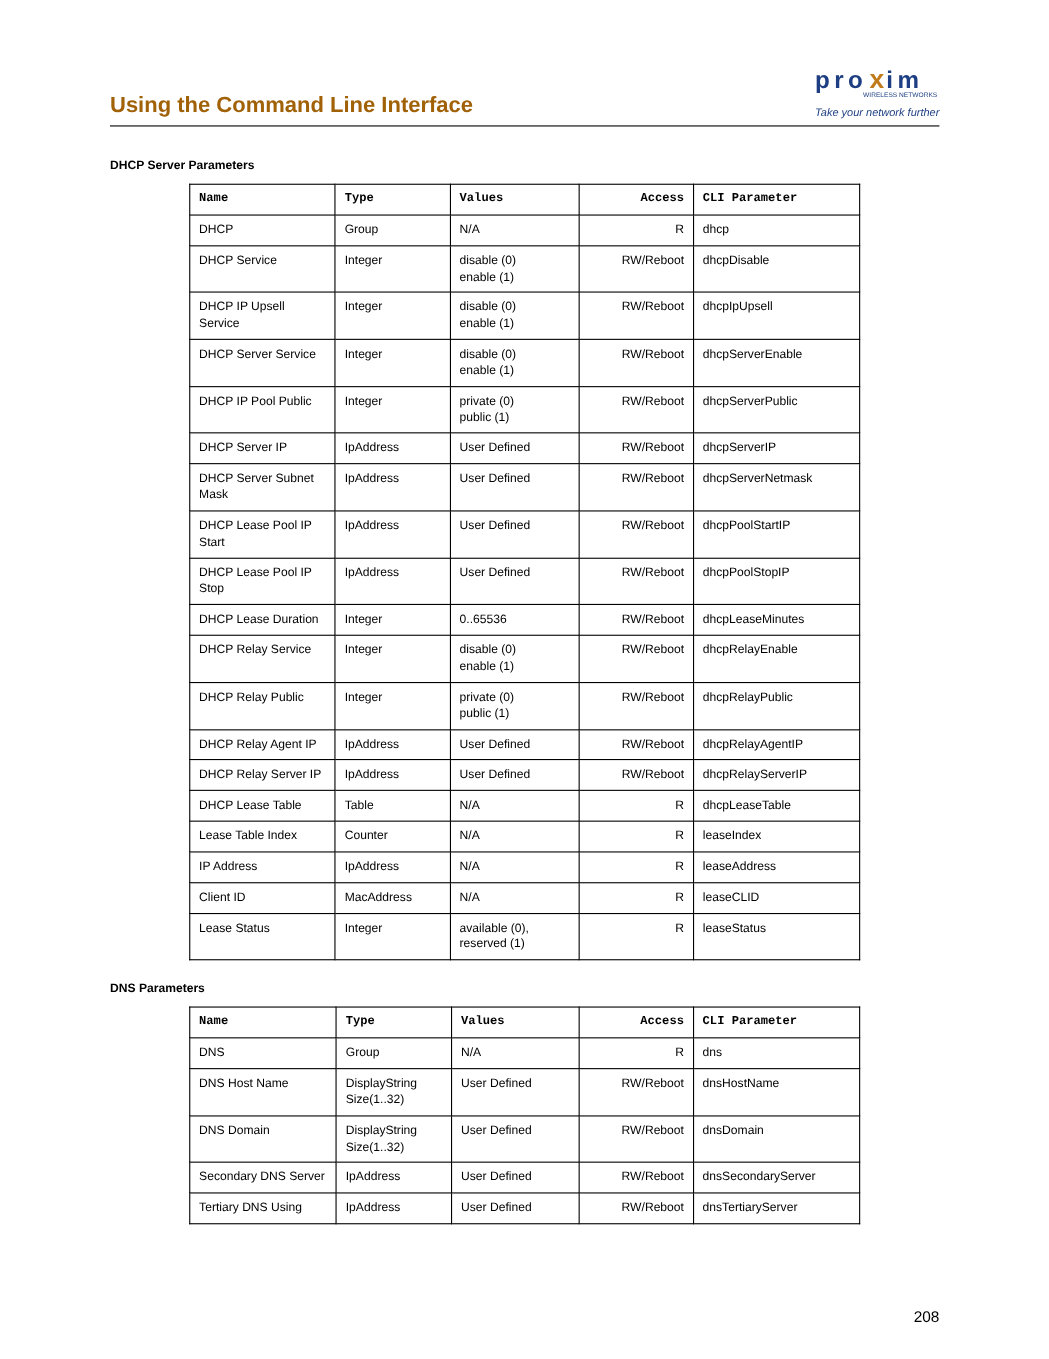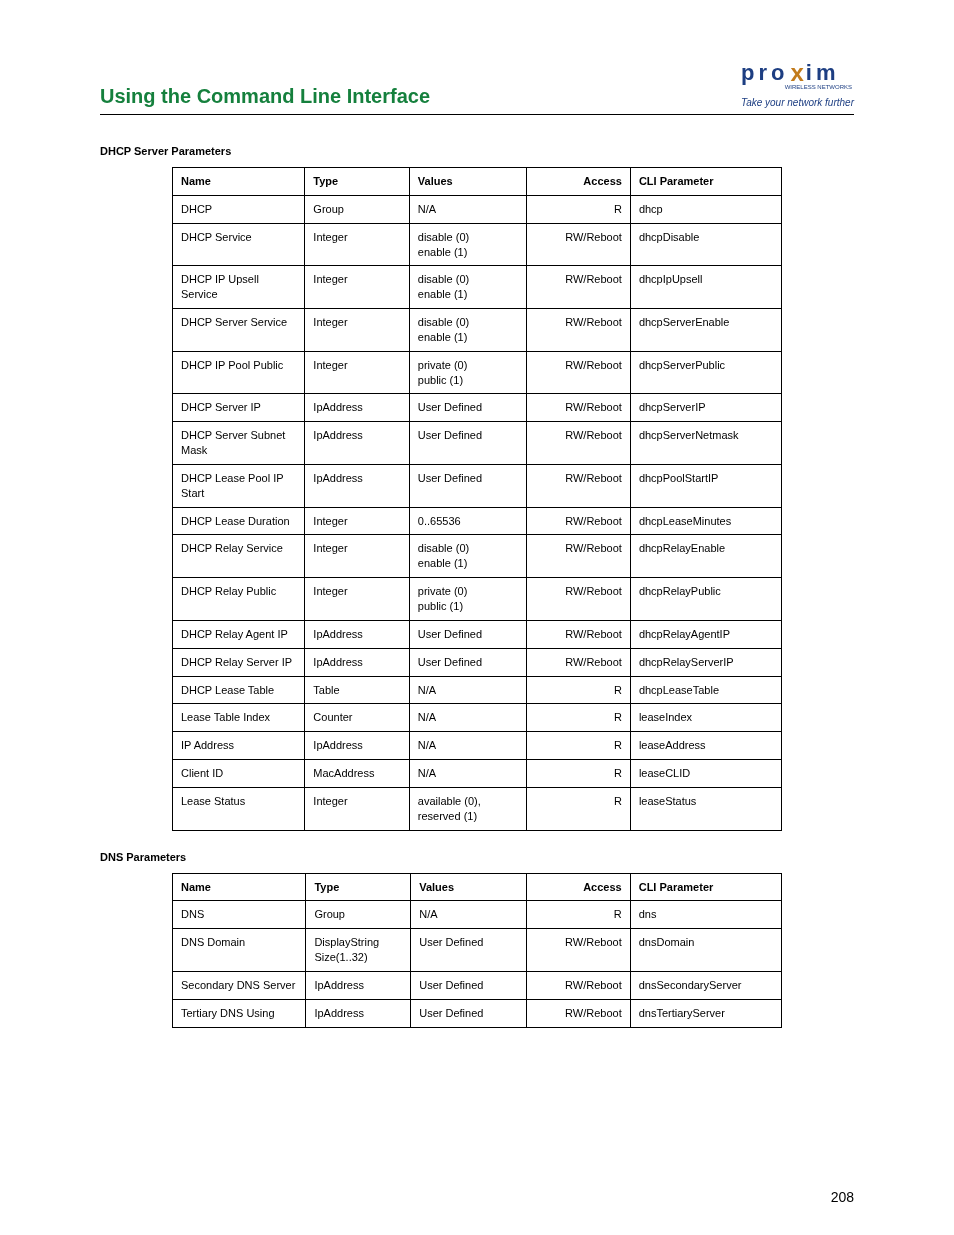--- a/index.html
+++ b/index.html
@@ -21,21 +21,21 @@
     justify-content: space-between;
     align-items: flex-end;
     border-bottom: 1px solid #000;
     padding-bottom: 6px;
     margin-bottom: 30px;
   }
   .chapter-title {
     font-family: Verdana, Arial, sans-serif;
     font-weight: bold;
     font-size: 20px;
-    color: #15803d;
+    color: #a16207;
   }
   .brand {
     text-align: right;
     line-height: 1.1;
   }
   .brand-logo {
     font-family: "Arial Black", Arial, sans-serif;
     font-weight: 900;
     font-size: 22px;
     letter-spacing: 4px;
@@ -80,20 +80,21 @@
   }
   table.param th, table.param td {
     border: 1px solid #000;
     padding: 6px 8px;
     text-align: left;
     vertical-align: top;
     line-height: 1.35;
   }
   table.param th {
     font-weight: bold;
+    font-family: Liberation Mono, monospace;
   }
   table.param th.c-access, table.param td.c-access {
     text-align: right;
   }
   .col-name   { width: 128px; }
   .col-type   { width: 92px; }
   .col-values { width: 110px; }
   .col-access { width: 92px; }
   .col-cli    { width: 140px; }
   .page-number {
@@ -184,20 +185,27 @@
             <td>dhcpServerNetmask</td>
           </tr>
           <tr>
             <td>DHCP Lease Pool IP Start</td>
             <td>IpAddress</td>
             <td>User Defined</td>
             <td class="c-access">RW/Reboot</td>
             <td>dhcpPoolStartIP</td>
           </tr>
           <tr>
+            <td>DHCP Lease Pool IP Stop</td>
+            <td>IpAddress</td>
+            <td>User Defined</td>
+            <td class="c-access">RW/Reboot</td>
+            <td>dhcpPoolStopIP</td>
+          </tr>
+          <tr>
             <td>DHCP Lease Duration</td>
             <td>Integer</td>
             <td>0..65536</td>
             <td class="c-access">RW/Reboot</td>
             <td>dhcpLeaseMinutes</td>
           </tr>
           <tr>
             <td>DHCP Relay Service</td>
             <td>Integer</td>
             <td>disable (0)<br>enable (1)</td>
@@ -275,20 +283,27 @@
         </thead>
         <tbody>
           <tr>
             <td>DNS</td>
             <td>Group</td>
             <td>N/A</td>
             <td class="c-access">R</td>
             <td>dns</td>
           </tr>
           <tr>
+            <td>DNS Host Name</td>
+            <td>DisplayString<br>Size(1..32)</td>
+            <td>User Defined</td>
+            <td class="c-access">RW/Reboot</td>
+            <td>dnsHostName</td>
+          </tr>
+          <tr>
             <td>DNS Domain</td>
             <td>DisplayString<br>Size(1..32)</td>
             <td>User Defined</td>
             <td class="c-access">RW/Reboot</td>
             <td>dnsDomain</td>
           </tr>
           <tr>
             <td>Secondary DNS Server</td>
             <td>IpAddress</td>
             <td>User Defined</td>

